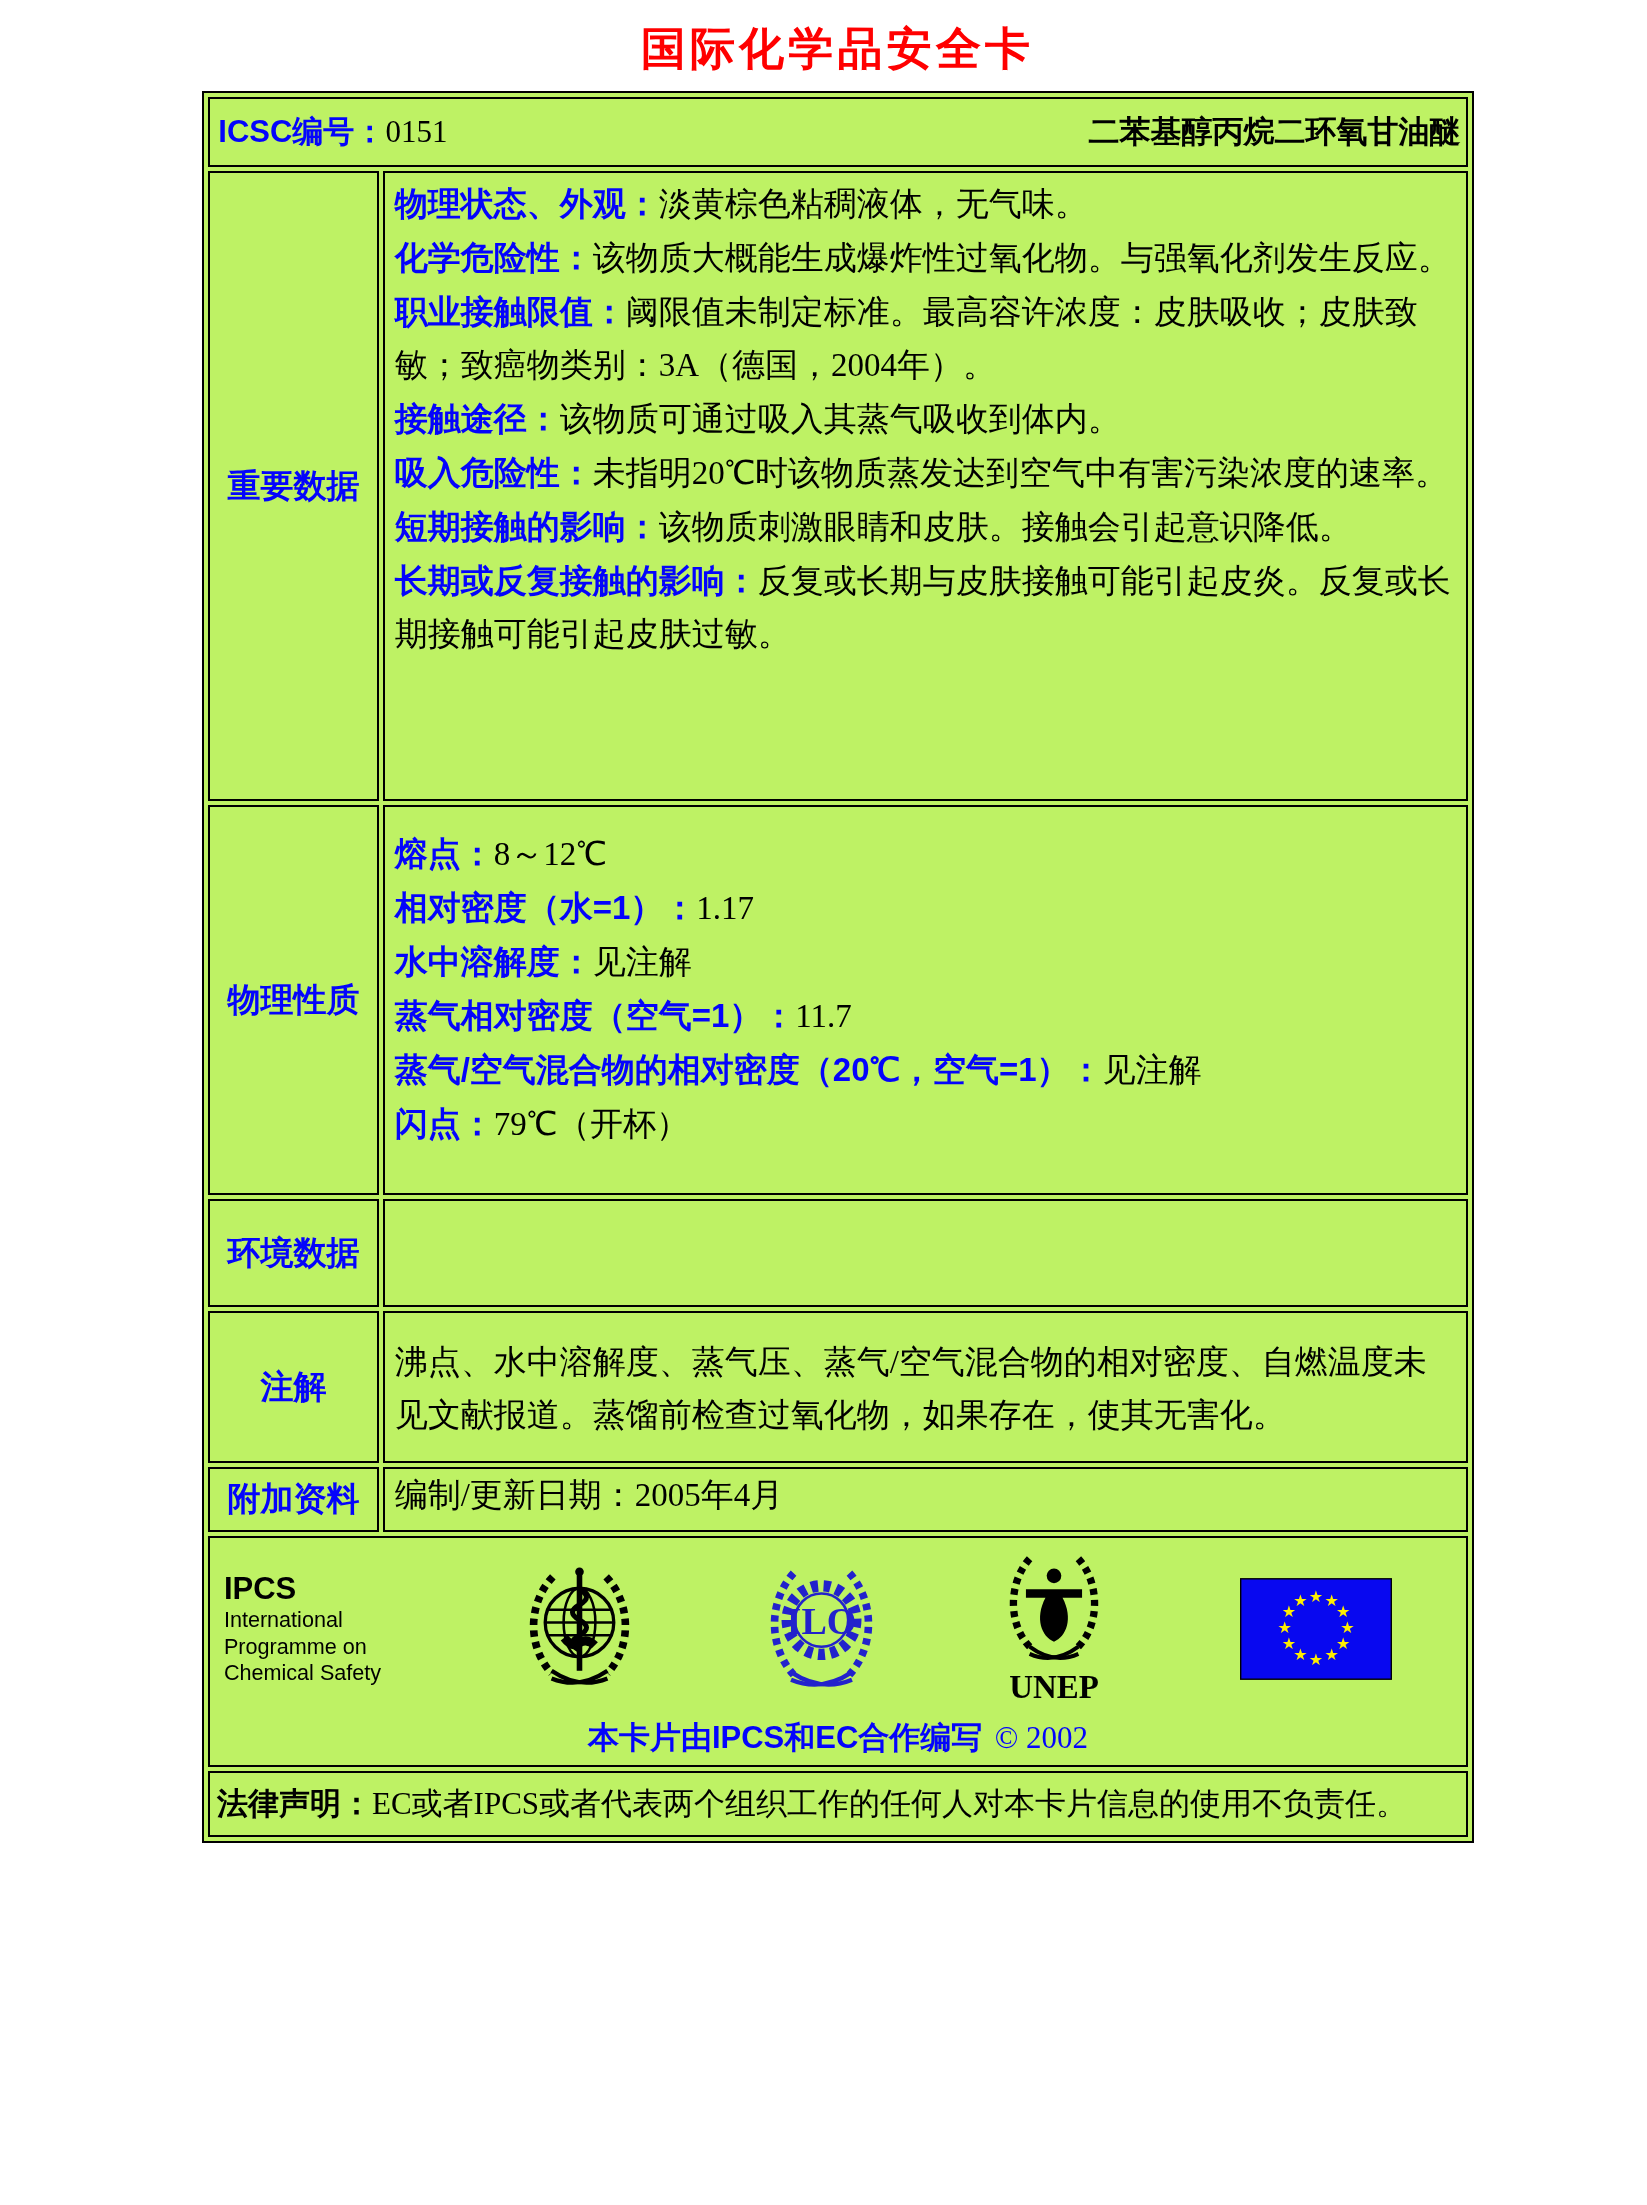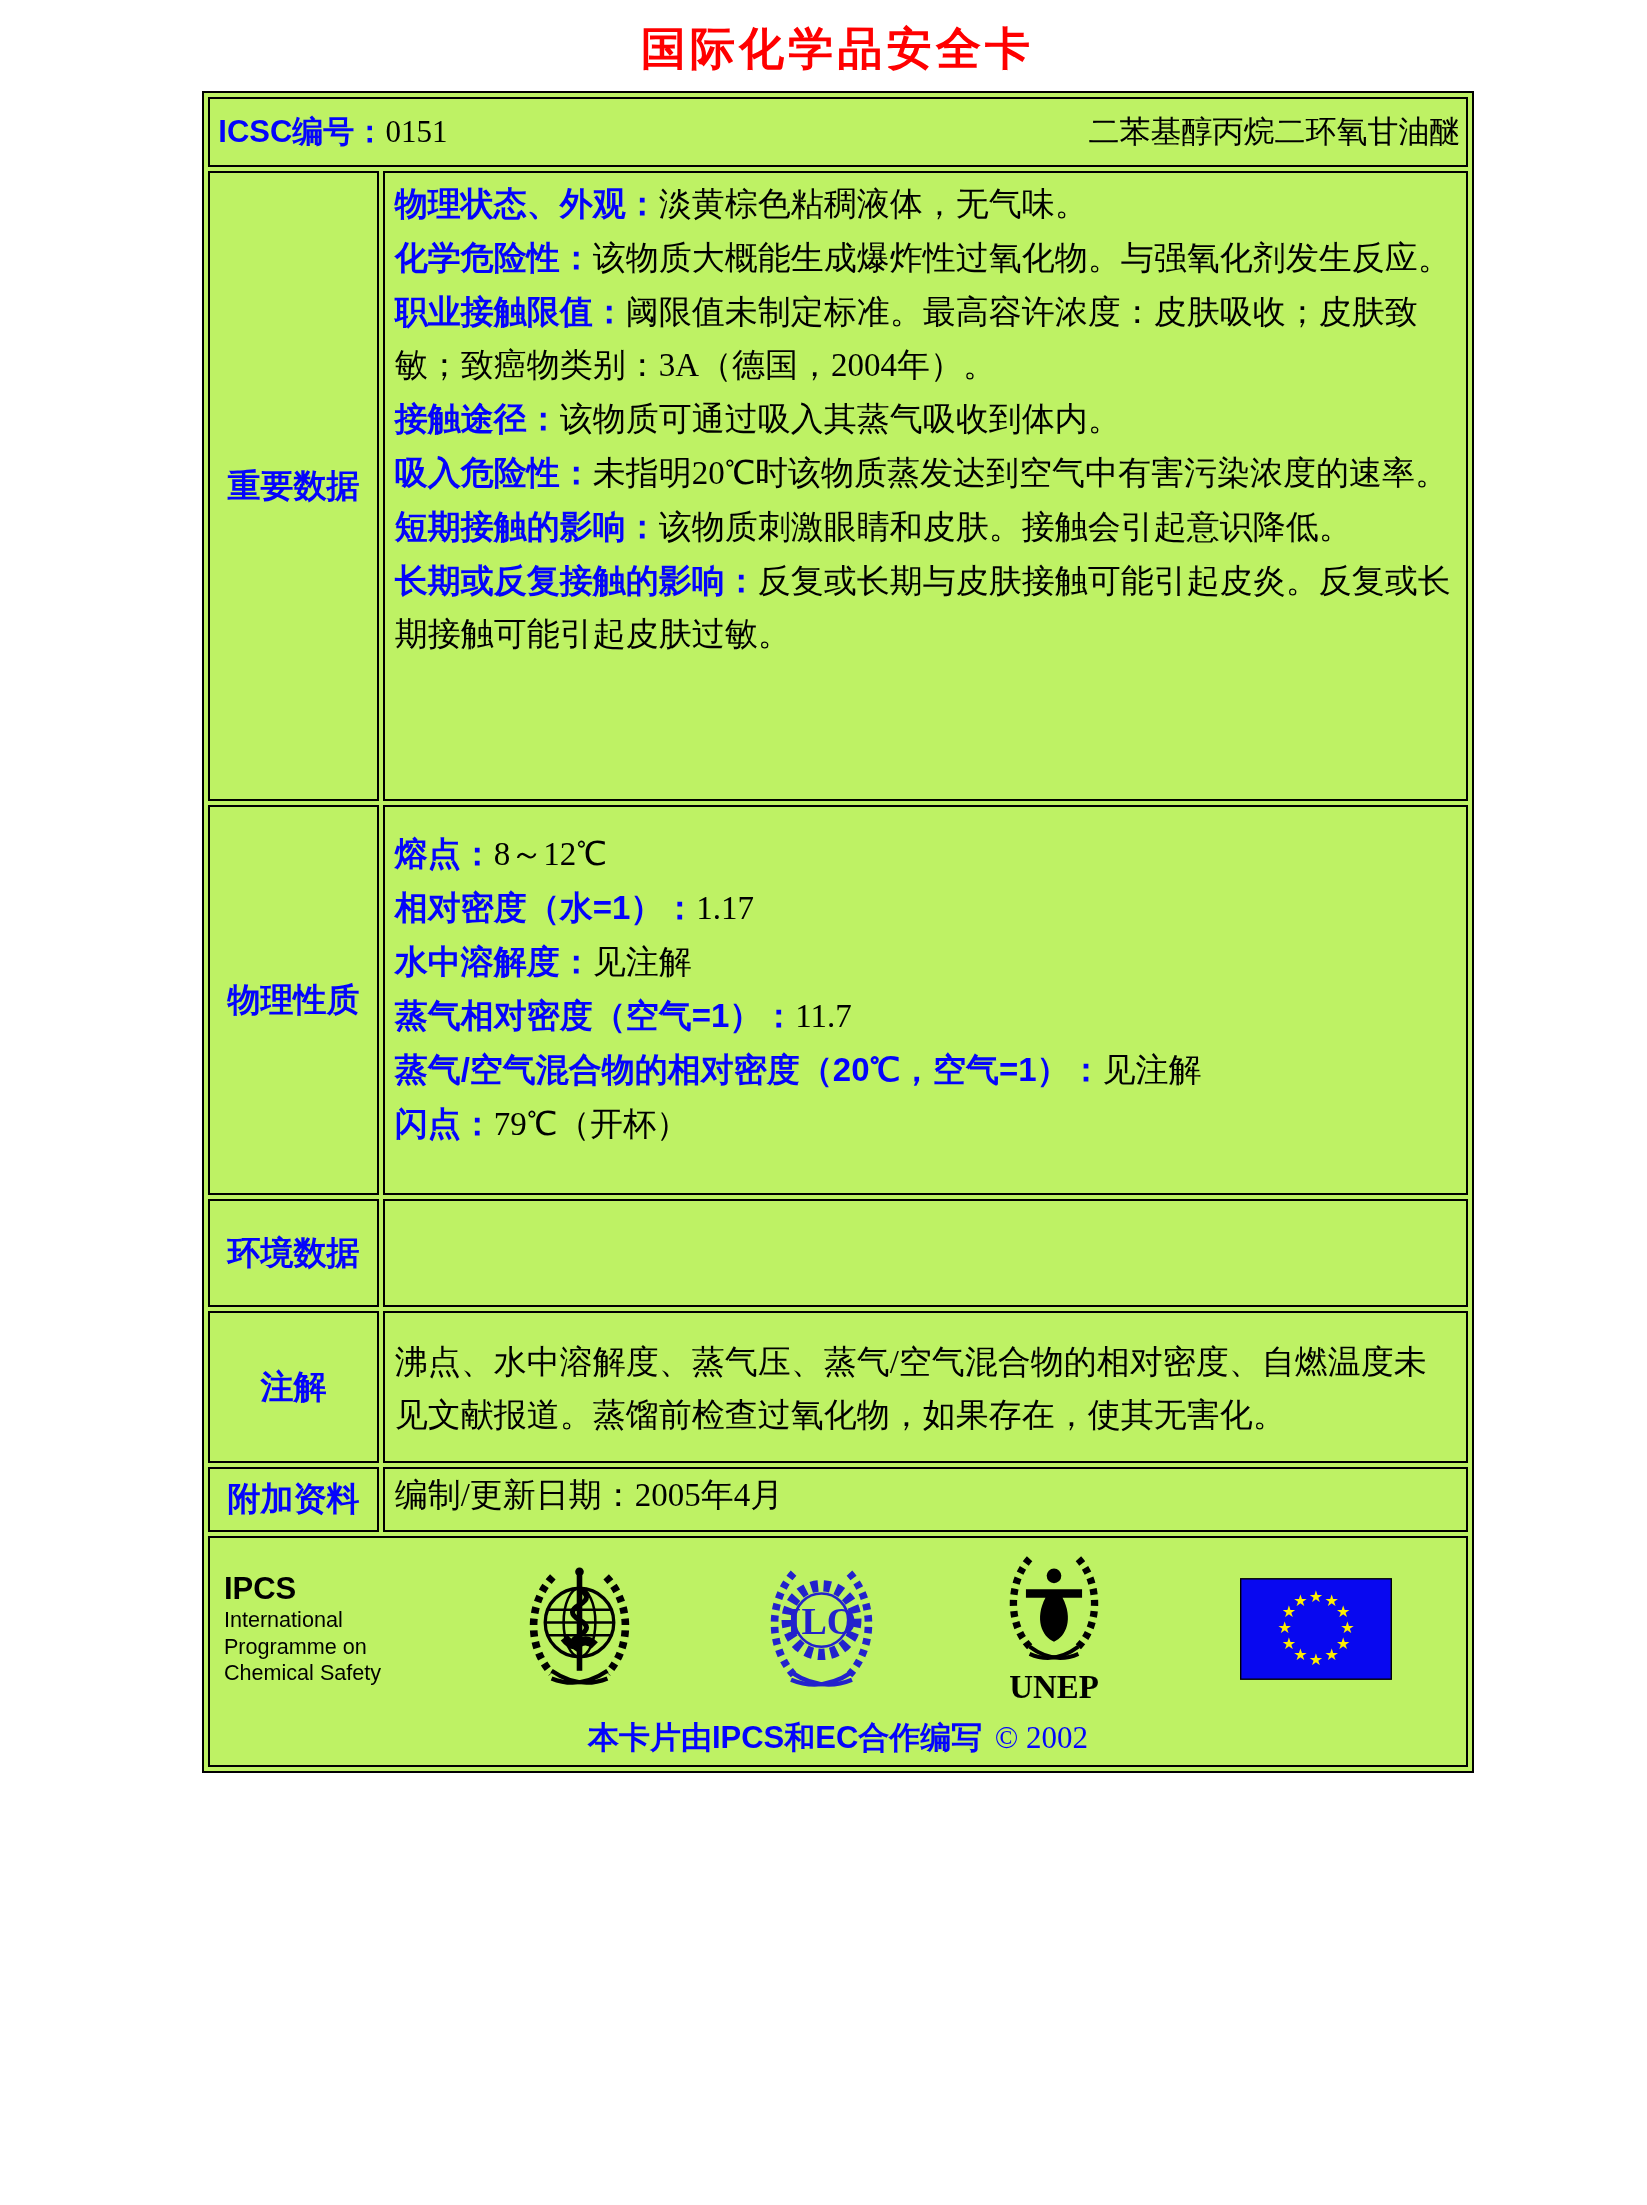--- a/index.html
+++ b/index.html
@@ -55,21 +55,21 @@
     padding:0 5.6px 0 8.3px;
     font-size:31px;
   }
   .lbl {
     color:#0404fc;
     font-family:"Liberation Sans", sans-serif;
     font-weight:bold;
   }
   .txt { color:#000; }
   .hdr .num { font-size:31px; }
-  .chem-name { font-size:31px; }
+  .chem-name { font-size:31px;font-weight:bold; }
   td.footer-cell { padding:12.5px 8.3px 5.6px 8.3px; }
   .logo-row {
     display:flex;
     align-items:center;
   }
   .ipcs-block {
     margin-left:5.6px;
     width:209px;
     font-family:"Liberation Sans", sans-serif;
     color:#000;
@@ -249,15 +249,20 @@
           </g>
         </svg>
       </div>
 
       <div class="footer-caption">
         <span class="cap">本卡片由IPCS和EC合作编写</span><span class="copy">© 2002</span>
       </div>
     </td>
   </tr>
 
+  <tr>
+    <td colspan="2" class="legal-cell" style="height:66px">
+      <span class="legal-label">法律声明：</span><span class="txt">EC或者IPCS或者代表两个组织工作的任何人对本卡片信息的使用不负责任。</span>
+    </td>
+  </tr>
 </tbody>
   </table>
 
 
 </body></html>

